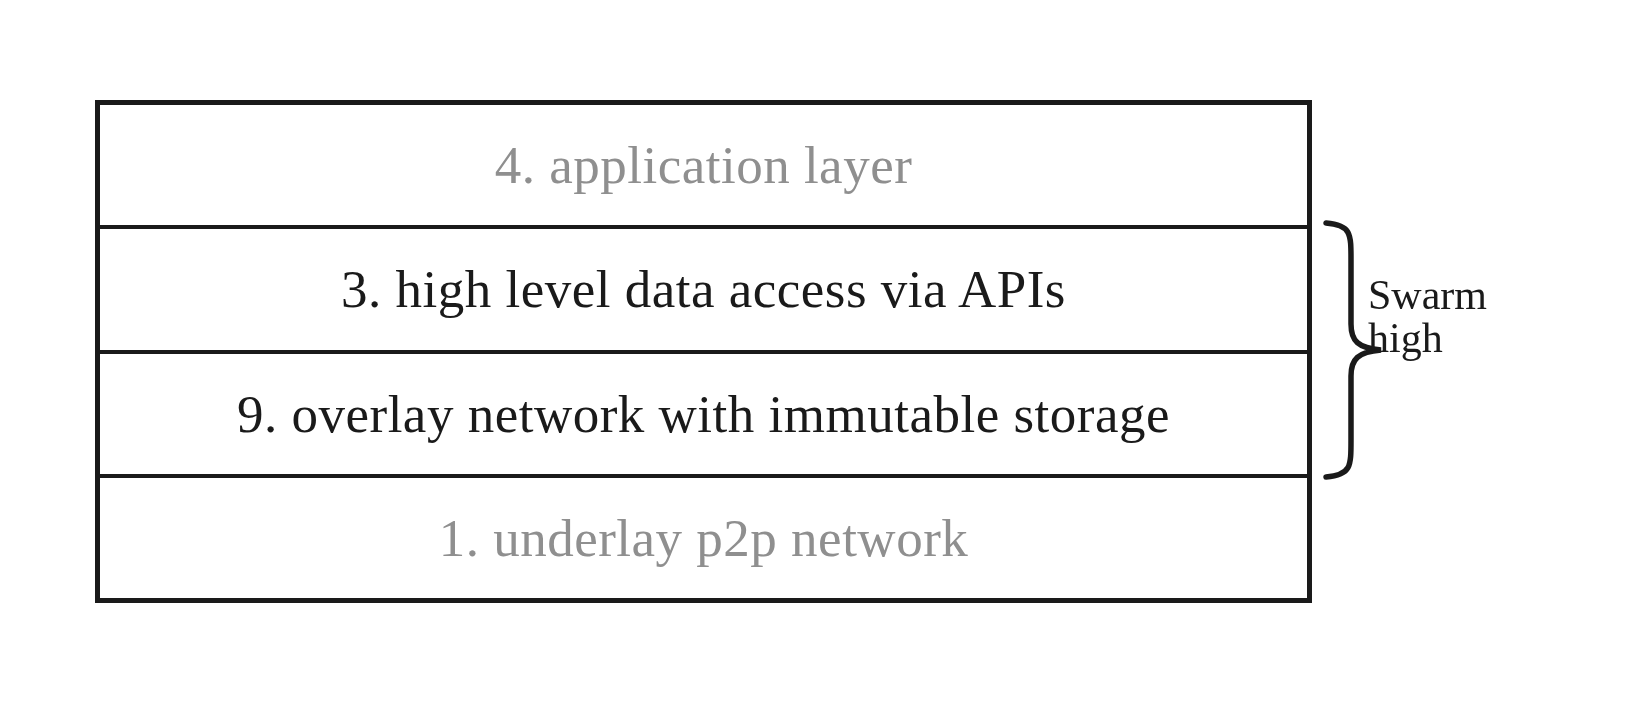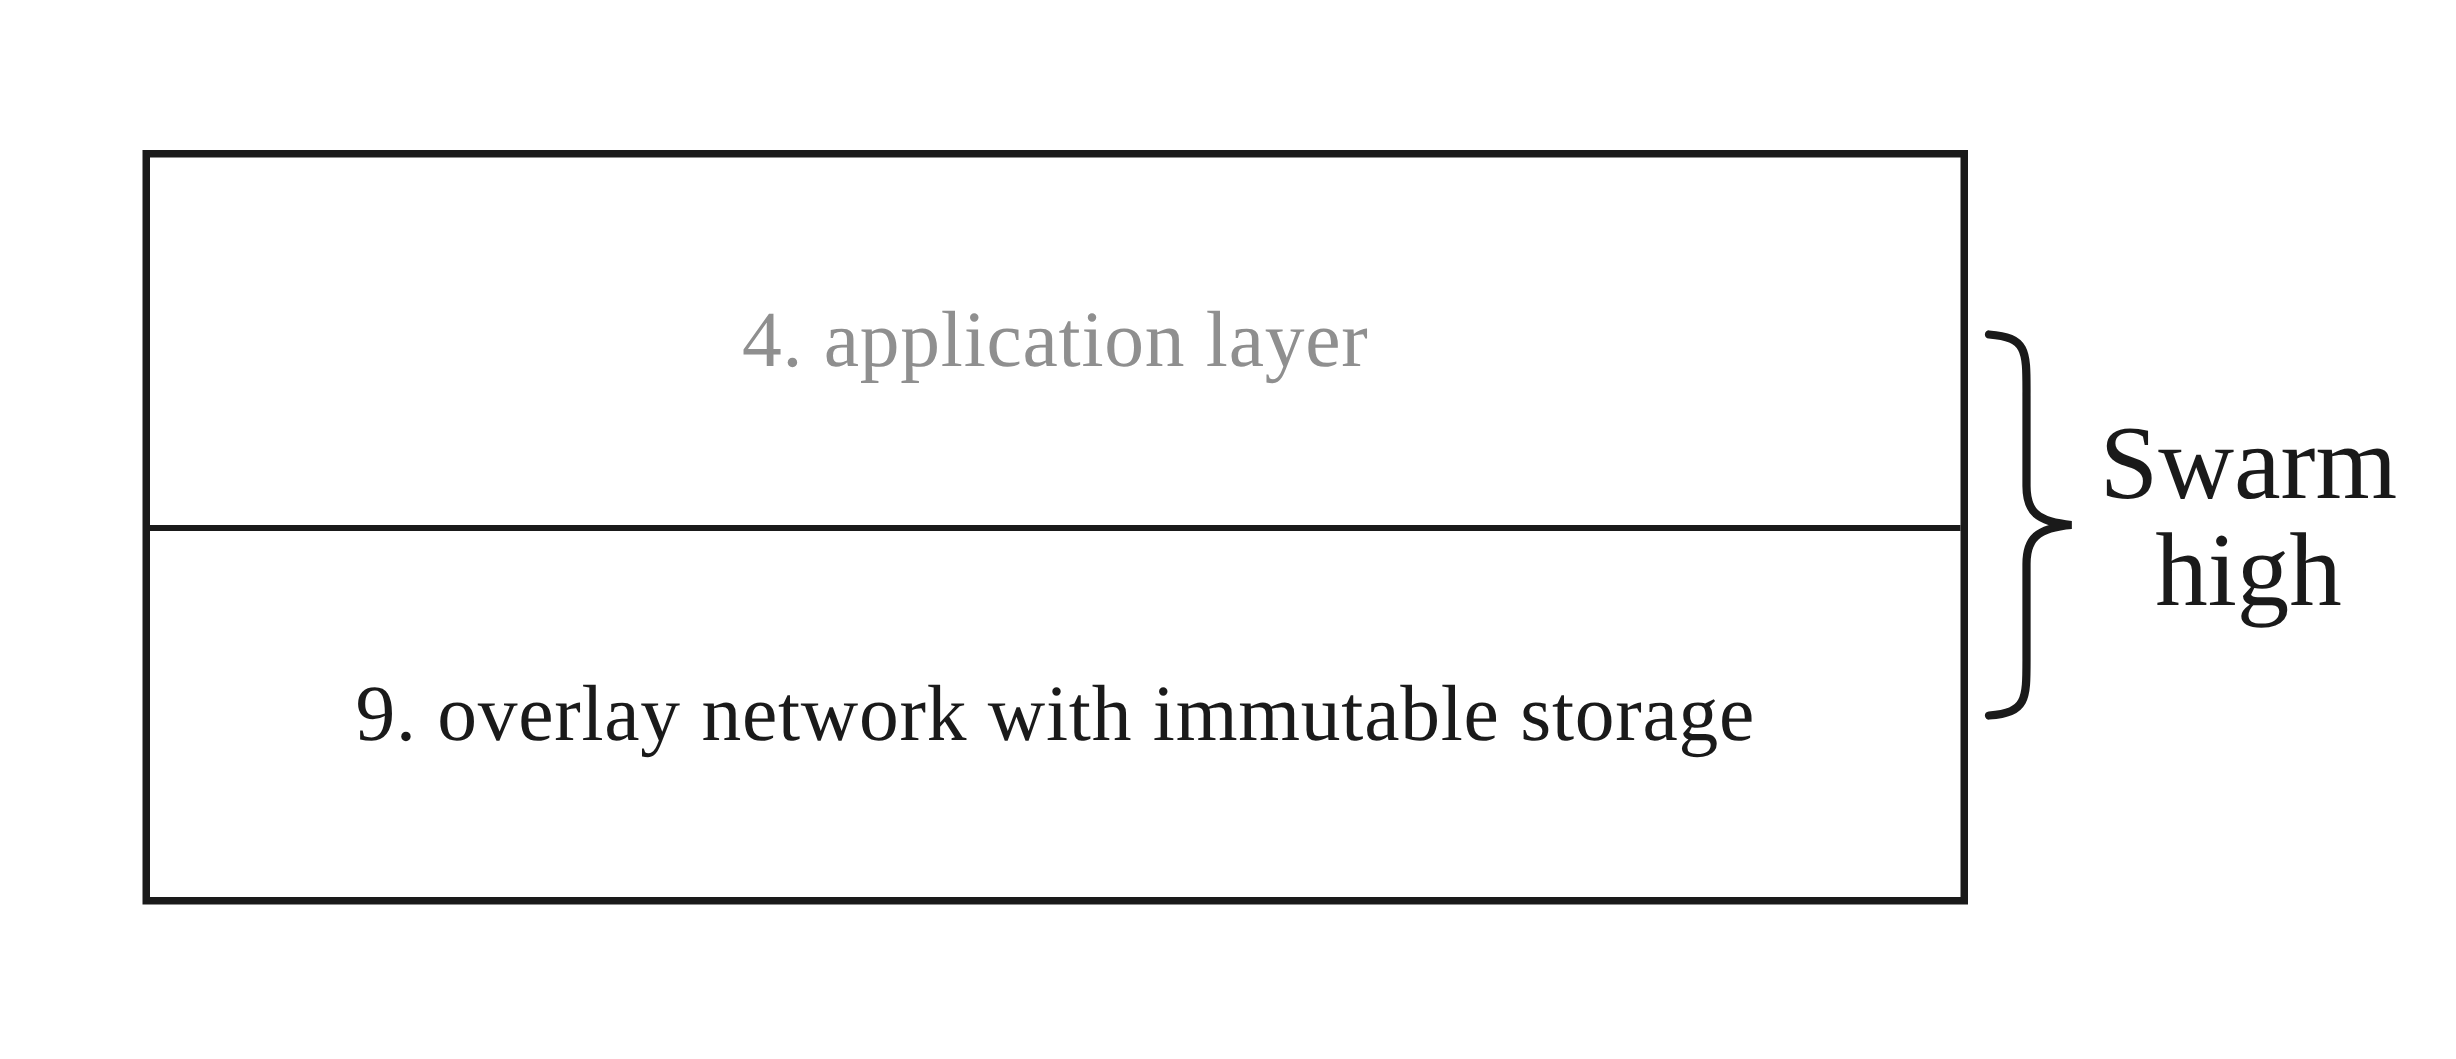--- a/index.html
+++ b/index.html
@@ -51,38 +51,44 @@
     left: 1322px;
     top: 218px;
     width: 64px;
     height: 264px;
   }
   .brace-label {
     position: absolute;
     left: 1368px;
     top: 274px;
     width: 262px;
-    text-align: center;
-    font-size: 70px;
+    text-align: left;
+    font-size: 42px;
     line-height: 1.02;
     color: var(--ink, #1a1a1a);
     white-space: nowrap;
   }
 </style>
 </head>
 <body style="--ink: #1a1a1a; --muted: #8f8f8f; --bg: #ffffff;">
 
 <div class="diagram">
 
   <div class="stack">
     <div class="layer muted">
       <span>4. application layer</span>
     </div>
     <div class="layer">
+      <span>3. high level data access via APIs</span>
+    </div>
+    <div class="layer">
       <span>9. overlay network with immutable storage</span>
+    </div>
+    <div class="layer muted">
+      <span>1. underlay p2p network</span>
     </div>
   </div>
 
   <svg class="brace" viewBox="0 0 64 264" aria-hidden="true">
     <path d="M4,5
              C30,7 29,16 29,46
              L29,106
              C29,123 36,130 59,132
              C36,134 29,141 29,158
              L29,218

